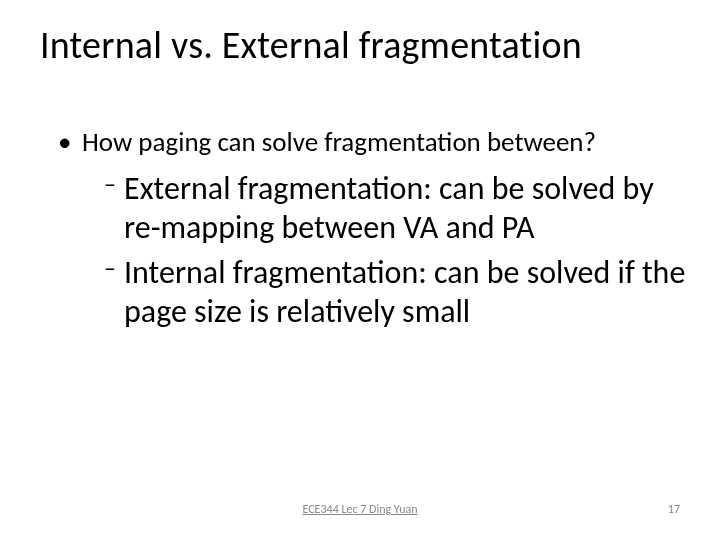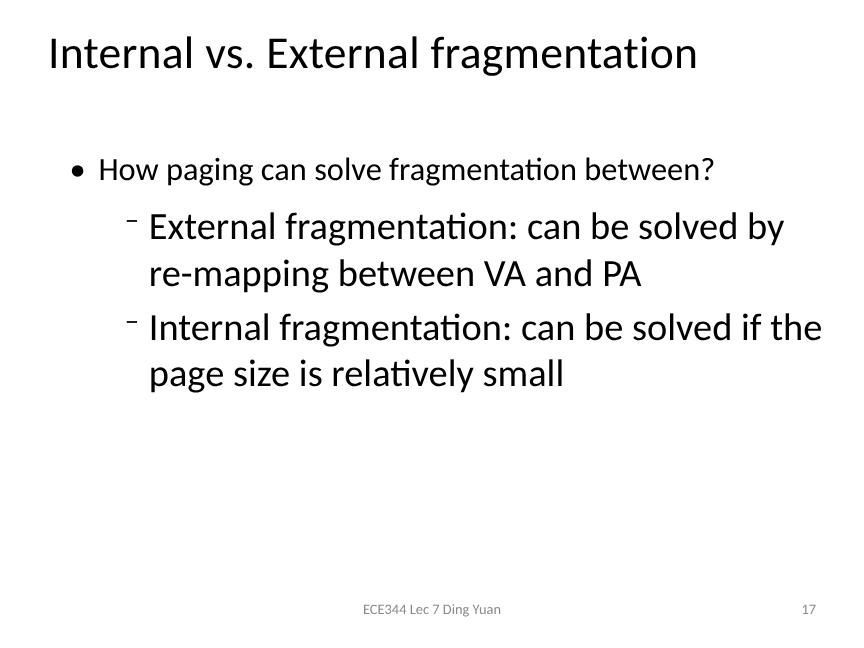--- a/index.html
+++ b/index.html
@@ -7,21 +7,21 @@
   .slide { position: relative; width: 720px; height: 520px; padding: 22px 28px 0 40px; }
   .title { font-size: 38px; font-weight: 400; letter-spacing: 0.2px; margin-bottom: 58px; }
   .body { padding-left: 18px; }
   .lvl1 { list-style: none; margin-bottom: 10px; }
   .lvl1 > li { position: relative; padding-left: 24px; font-size: 27px; line-height: 1.22; margin-bottom: 12px; }
   .lvl1 > li::before { content: "•"; position: absolute; left: 0; top: 0; font-size: 27px; }
   .lvl2 { list-style: none; margin-top: 10px; padding-left: 22px; }
   .lvl2 > li { position: relative; padding-left: 20px; font-size: 32px; line-height: 1.22; margin-bottom: 6px; }
   .lvl2 > li::before { content: "–"; position: absolute; left: 0; top: 0; font-size: 24px; }
   .footer { position: absolute; bottom: 18px; left: 0; width: 720px; font-size: 12px; color: #8a8a8a; }
-  .footer-center { position: absolute; left: 50%; transform: translateX(-50%); }
+  .footer-center { position: absolute; left: 50%; transform: translateX(-50%); text-decoration: underline; }
   .footer-right { position: absolute; right: 40px; margin-left: 11px; }
 </style>
 </head>
 <body>
 
 <div class="slide">
   <h1 class="title">Internal vs. External fragmentation</h1>
 
   <div class="body">
     <ul class="lvl1">

